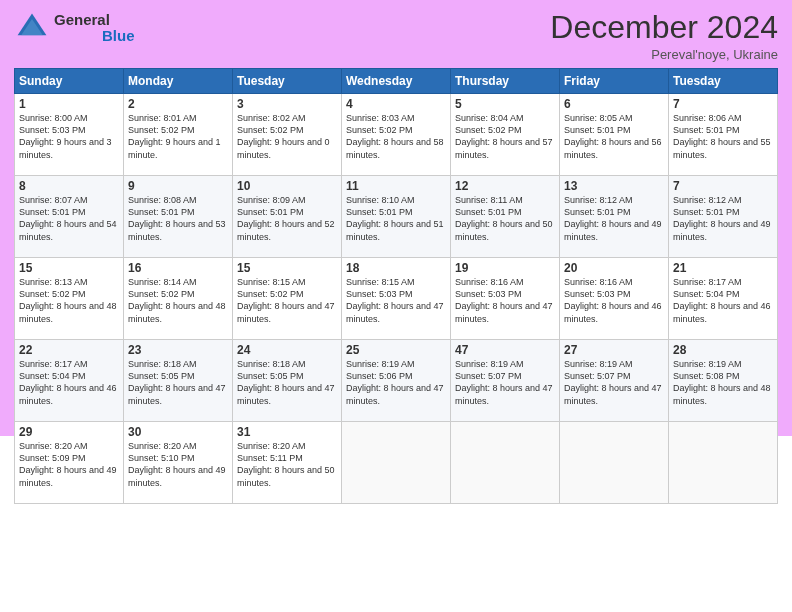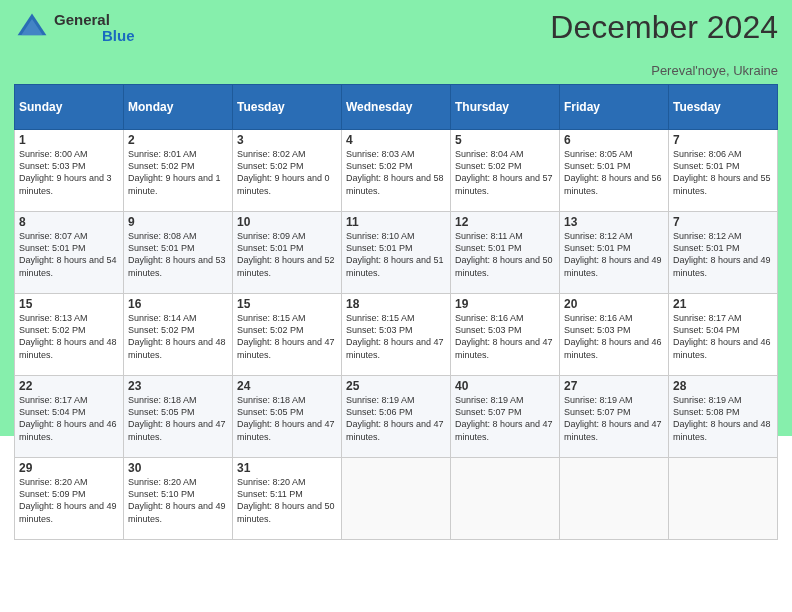--- a/index.html
+++ b/index.html
@@ -6,21 +6,21 @@
     body {
       font-family: Arial, sans-serif;
       background: #fff;
       width: 792px;
       height: 612px;
       overflow: hidden;
     }
     .page {
       width: 792px;
       height: 436px;
-      background: #86efac;
+      background: #f0abfc;
       padding: 10px 14px 10px 14px;
     }
     .header {
       display: flex;
       justify-content: space-between;
       align-items: flex-start;
       margin-bottom: 6px;
     }
     .logo {
       display: flex;
@@ -53,33 +53,33 @@
     }
     .month-title {
       font-size: 32px;
       font-weight: 300;
       color: #333;
       line-height: 1.1;
     }
     .location {
       font-size: 13px;
       color: #555;
-      margin-top: 18px;
+      margin-top: 2px;
     }
     .calendar {
       width: 100%;
       border-collapse: collapse;
       table-layout: fixed;
     }
     .calendar th {
       background: #2a6db5;
       color: #fff;
       font-size: 12px;
       font-weight: bold;
-      padding: 15px 4px;
+      padding: 5px 4px;
       text-align: left;
       border: 1px solid #1e5a9a;
     }
     .calendar td {
       vertical-align: top;
       border: 1px solid #ccc;
       padding: 3px 4px;
       font-size: 9.5px;
       color: #333;
       background: #fff;
@@ -239,21 +239,21 @@
       </td>
           <td>
         <span class="day-num">24</span>
         <span class="cell-text">Sunrise: 8:18 AM<br>Sunset: 5:05 PM<br>Daylight: 8 hours and 47 minutes.</span>
       </td>
           <td>
         <span class="day-num">25</span>
         <span class="cell-text">Sunrise: 8:19 AM<br>Sunset: 5:06 PM<br>Daylight: 8 hours and 47 minutes.</span>
       </td>
           <td>
-        <span class="day-num">40</span>
+        <span class="day-num">47</span>
         <span class="cell-text">Sunrise: 8:19 AM<br>Sunset: 5:07 PM<br>Daylight: 8 hours and 47 minutes.</span>
       </td>
           <td>
         <span class="day-num">27</span>
         <span class="cell-text">Sunrise: 8:19 AM<br>Sunset: 5:07 PM<br>Daylight: 8 hours and 47 minutes.</span>
       </td>
           <td>
         <span class="day-num">28</span>
         <span class="cell-text">Sunrise: 8:19 AM<br>Sunset: 5:08 PM<br>Daylight: 8 hours and 48 minutes.</span>
       </td>

